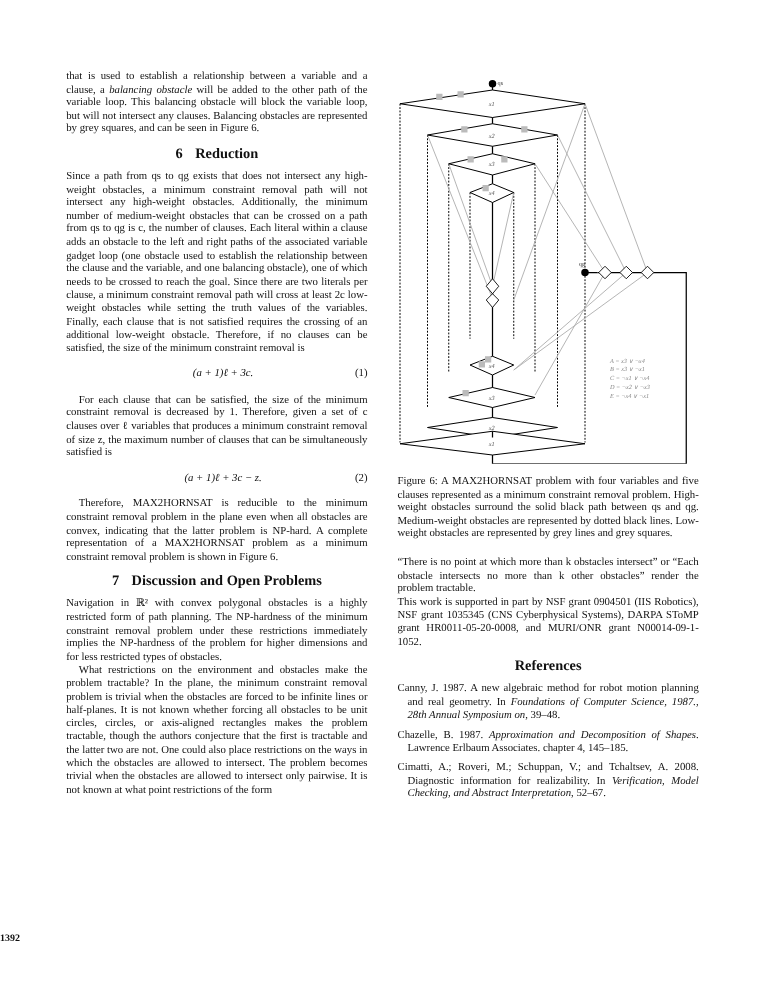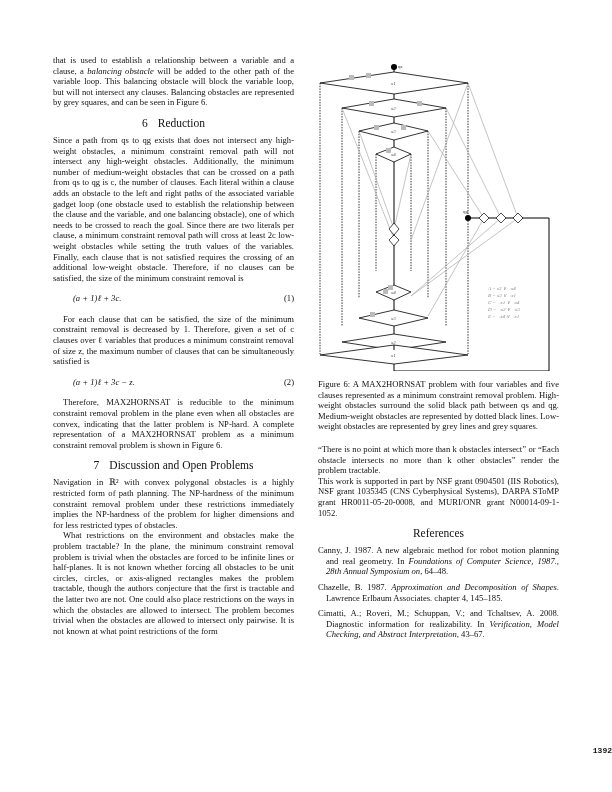--- a/index.html
+++ b/index.html
@@ -3,31 +3,31 @@
 <meta charset="utf-8">
 <style>
   html, body { margin: 0; padding: 0; background: #ffffff; }
   body { width: 612px; height: 792px; position: relative; overflow: hidden;
          font-family: "Liberation Serif", "DejaVu Serif", serif; color: #111; }
   .col { position: absolute; font-size: 8.6px; line-height: 10.6px; text-align: justify; }
   .col-left { left: 53px; top: 55px; width: 241px; }
   .col-right { left: 318px; top: 69px; width: 241px; }
   p { margin: 0; }
   p.indent { text-indent: 10px; }
-  .sec { font-weight: normal; font-size: 11.5px; text-align: center; margin: 9px 0 5px 0; line-height: 13px; }
+  .sec { font-weight: bold; font-size: 11.5px; text-align: center; margin: 9px 0 5px 0; line-height: 13px; }
   .sec .num { margin-right: 10px; }
   .eq { display: flex; justify-content: space-between; margin: 10px 0 10px 0; font-style: italic; }
-  .eq .expr { flex: 1; text-align: left; padding-left: 20px; font-style: italic; }
+  .eq .expr { flex: 1; text-align: center; padding-left: 20px; font-style: italic; }
   .eq .tag { font-style: normal; }
   em, .i { font-style: italic; }
   .figure { position: relative; width: 241px; height: 308px; margin-top: -6px; }
   .caption { margin-top: 8px; }
   .ref { margin-bottom: 5px; text-indent: -8px; padding-left: 8px; }
-  .pageno { position: absolute; left: 0; right: 0; top: 746px; text-align: right;
-            font-family: Liberation Mono, monospace; font-weight: bold; font-size: 8px; }
+  .pageno { position: absolute; left: 0; right: 0; top: 746px; text-align: left;
+            font-family: Liberation Serif, serif; font-weight: bold; font-size: 8px; }
   .legend-line { font-size: 5px; line-height: 6px; fill: #888; font-style: italic; }
   svg text { font-family: "Liberation Serif", serif; }
   .spacer { height: 12px; }
 </style>
 </head>
 <body>
 
 <div class="col col-left">
   <p><span>that is used to establish a relationship between a variable and a clause, a </span><em>balancing obstacle</em><span> will be added to the other path of the variable loop. This balancing obstacle will block the variable loop, but will not intersect any clauses. Balancing obstacles are represented by grey squares, and can be seen in Figure 6.</span></p>
 
@@ -143,18 +143,18 @@
     </svg>
   </div>
   <p class="caption">Figure 6: A MAX2HORNSAT problem with four variables and five clauses represented as a minimum constraint removal problem. High-weight obstacles surround the solid black path between qs and qg. Medium-weight obstacles are represented by dotted black lines. Low-weight obstacles are represented by grey lines and grey squares.</p>
 
   <div class="spacer"></div>
   <p>“There is no point at which more than k obstacles intersect” or “Each obstacle intersects no more than k other obstacles” render the problem tractable.</p>
 
   <p>This work is supported in part by NSF grant 0904501 (IIS Robotics), NSF grant 1035345 (CNS Cyberphysical Systems), DARPA SToMP grant HR0011-05-20-0008, and MURI/ONR grant N00014-09-1-1052.</p>
 
   <div class="sec">References</div>
-  <p class="ref"><span>Canny, J. 1987. A new algebraic method for robot motion planning and real geometry. In </span><em>Foundations of Computer Science, 1987., 28th Annual Symposium on</em><span>, 64–48.</span></p>
+  <p class="ref"><span>Canny, J. 1987. A new algebraic method for robot motion planning and real geometry. In </span><em>Foundations of Computer Science, 1987., 28th Annual Symposium on</em><span>, 39–48.</span></p>
   <p class="ref"><span>Chazelle, B. 1987. </span><em>Approximation and Decomposition of Shapes</em><span>. Lawrence Erlbaum Associates. chapter 4, 145–185.</span></p>
-  <p class="ref"><span>Cimatti, A.; Roveri, M.; Schuppan, V.; and Tchaltsev, A. 2008. Diagnostic information for realizability. In </span><em>Verification, Model Checking, and Abstract Interpretation</em><span>, 43–67.</span></p>
+  <p class="ref"><span>Cimatti, A.; Roveri, M.; Schuppan, V.; and Tchaltsev, A. 2008. Diagnostic information for realizability. In </span><em>Verification, Model Checking, and Abstract Interpretation</em><span>, 52–67.</span></p>
 </div>
 
 <div class="pageno">1392</div>
 
 </body></html>

